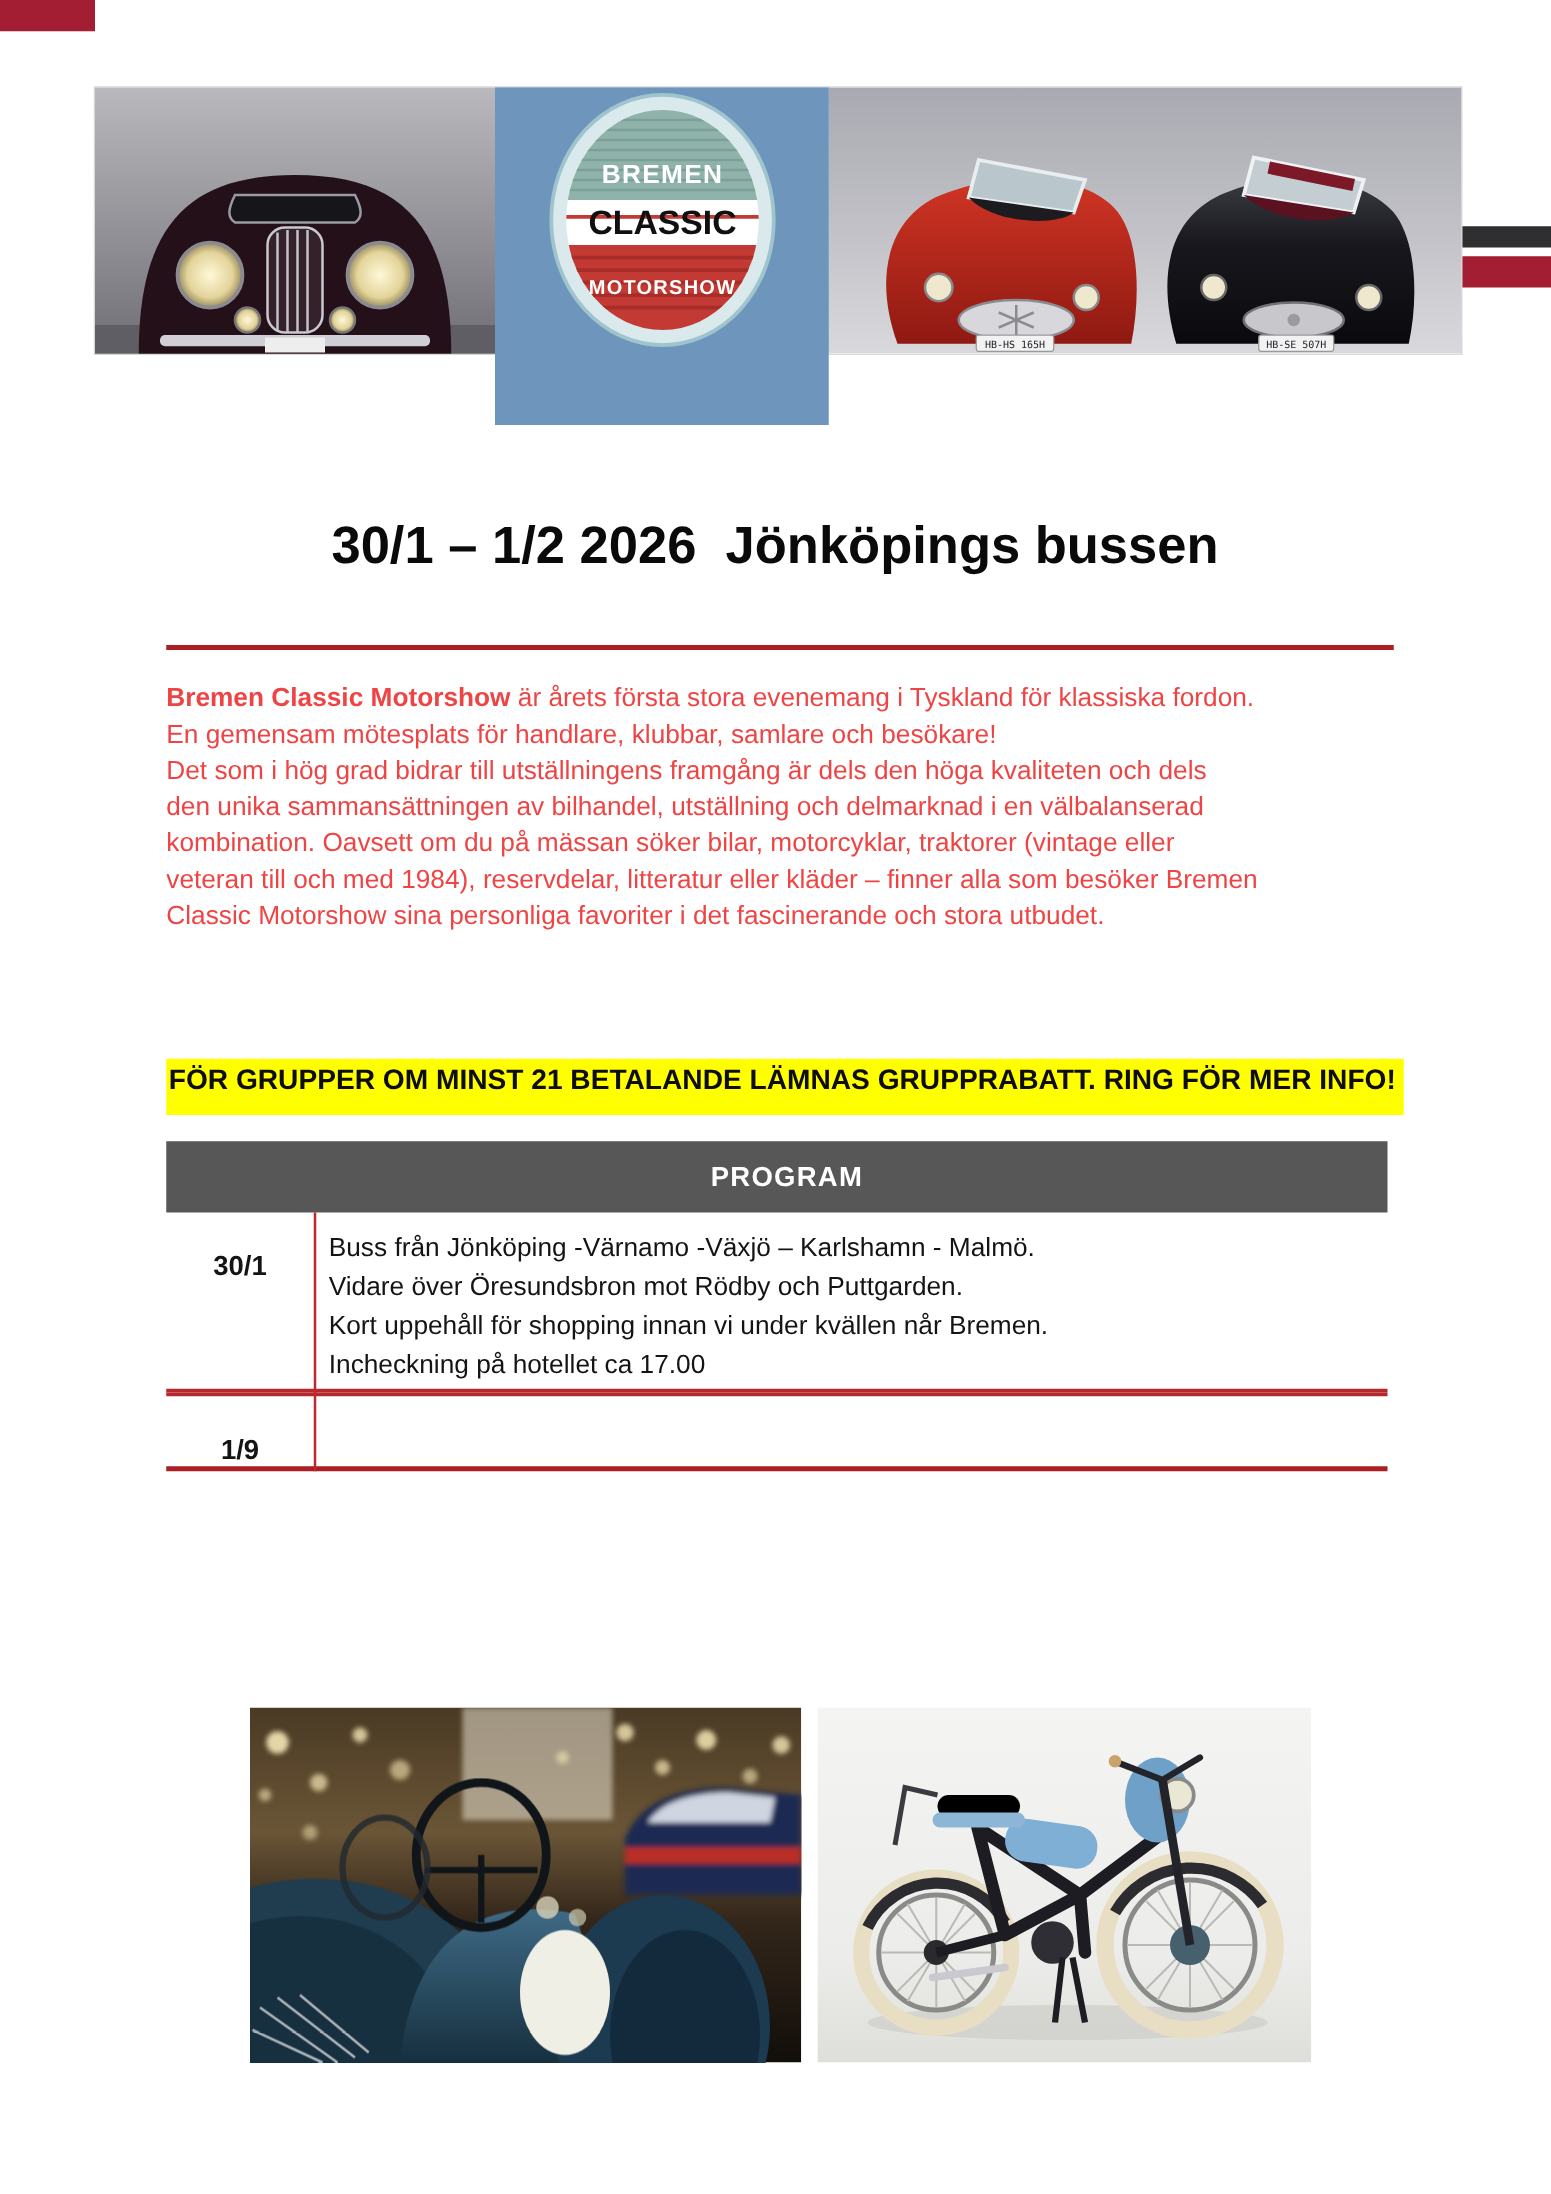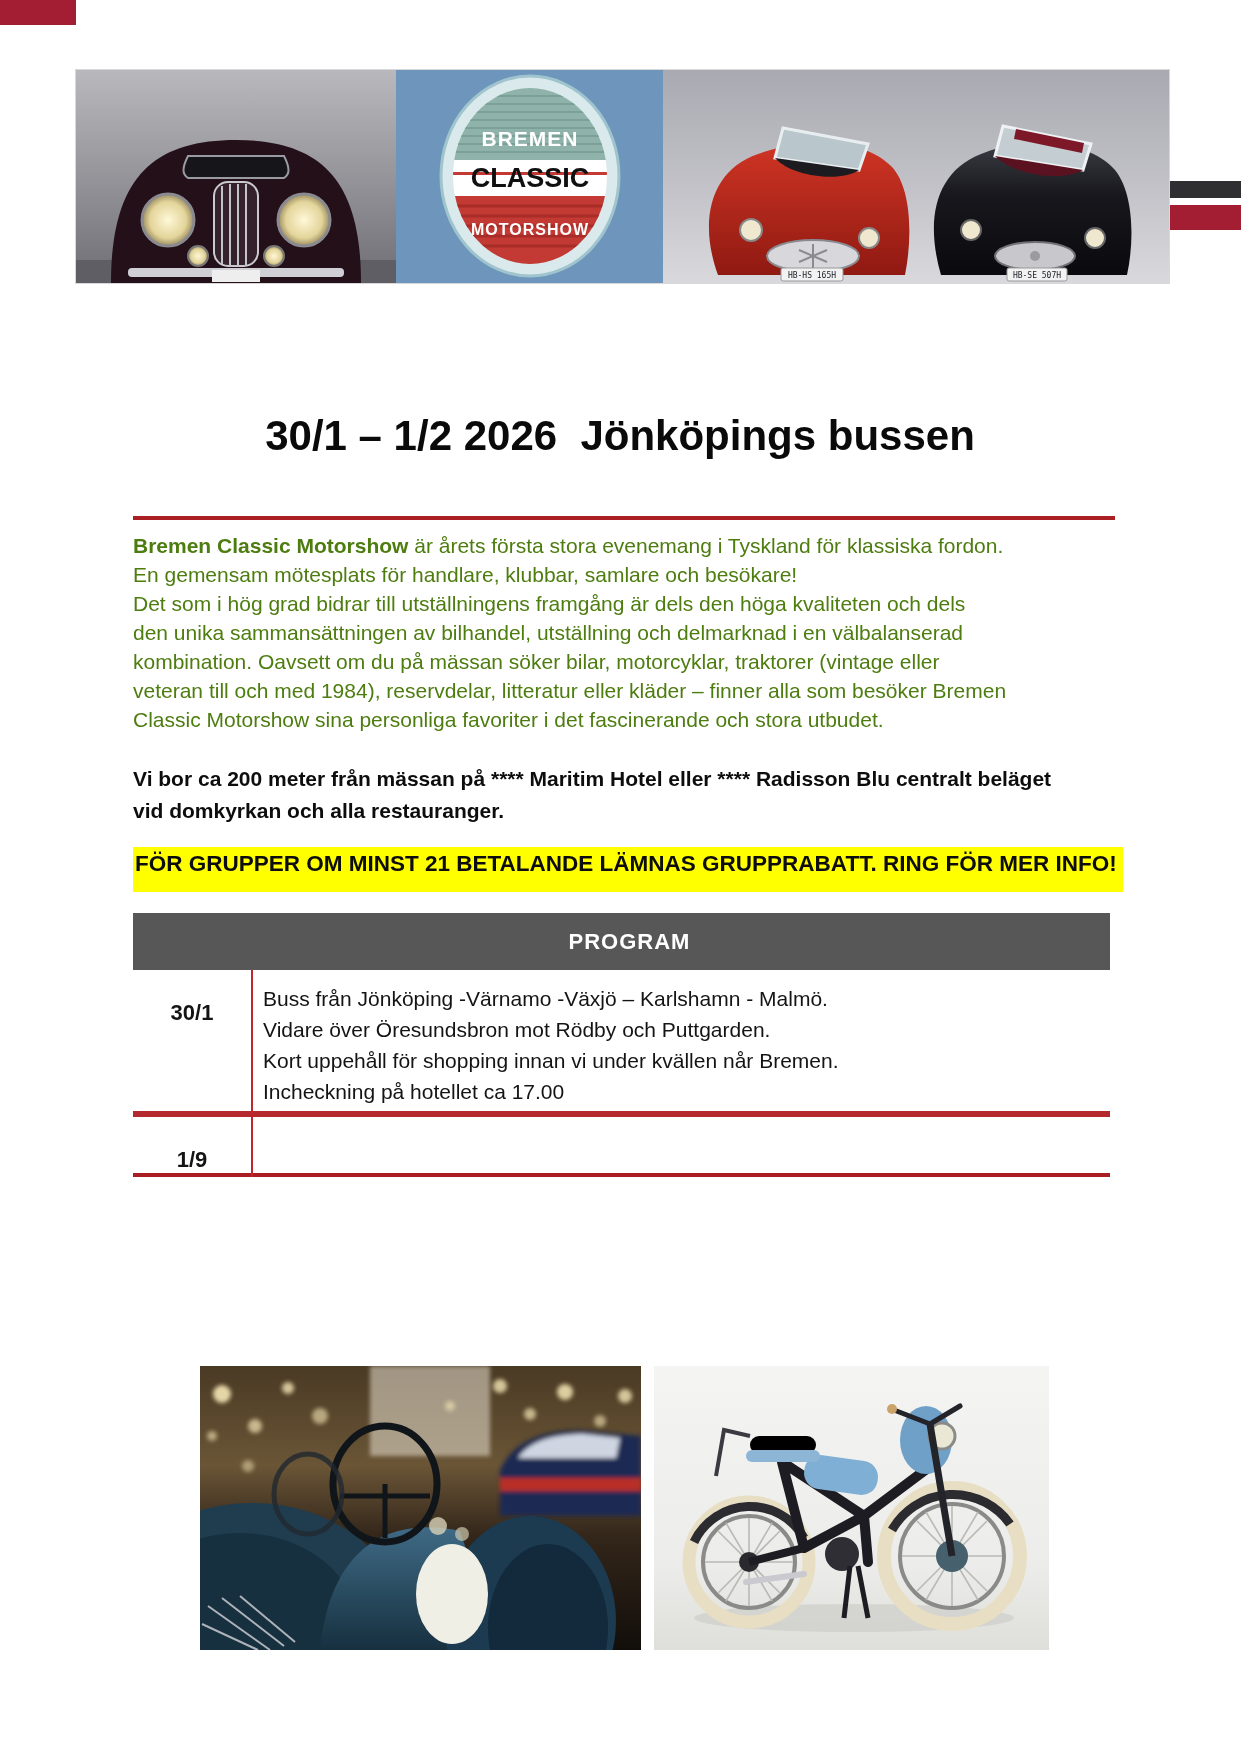--- a/index.html
+++ b/index.html
@@ -8,31 +8,31 @@
   
   .stripe{position:absolute;}
   .stripe.black{background:#2f2f31;}
   .stripe.red{background:#a31d33;}
   .s-l-black{left:0;top:180;width:76px;height:17px;}
   .s-l-red{left:0;top:205;width:76px;height:25px;}
   .s-r-black{left:1169px;top:181,px;top:181px;width:72px;height:17px;}
   .s-r-red{left:1169px;top:205px;width:72px;height:25px;}
   
   .collage{position:absolute;left:76px;top:70px;width:1093px;height:213px;display:flex;box-shadow:0 0 0 1px #d8d8d8;}
-  .panel{height:213px;overflow:hidden;}
+  .panel{height:270px;overflow:hidden;}
   .p-left{width:320px;}
   .p-center{width:267px;background:#6e96bc;}
   .p-right{width:506px;}
   
   .title{position:absolute;left:110px;top:412px;width:1020px;text-align:center;
          font-size:42px;font-weight:bold;letter-spacing:0px;color:#0a0a0a;white-space:pre;}
   .rule{position:absolute;left:133px;top:516px;width:982px;height:4px;background:#aa1f24;}
   
-  .intro{position:absolute;left:133px;top:531px;width:990px;font-size:21px;line-height:29px;
-         white-space:pre-wrap;color:#4d7c0f;}
+  .intro{position:absolute;left:133px;top:544px;width:990px;font-size:21px;line-height:29px;
+         white-space:pre-wrap;color:#ef4444;}
   .b{font-weight:bold;}
   .hotel{position:absolute;left:133px;top:763px;width:990px;font-size:21px;line-height:32px;
          font-weight:bold;white-space:pre-wrap;color:#0d0d0d;}
   .hl-wrap{position:absolute;left:133px;top:847px;width:990px;}
   .hl{display:inline-block;background:#ffff00;color:#0d0d0d;font-weight:bold;font-size:22.5px;
       padding:4px 6px 15px 2px;letter-spacing:0px;}
   
   .program{position:absolute;left:133px;top:913px;width:977px;}
   .phead{height:57px;line-height:57px;background:#575757;color:#ffffff;text-align:center;
          font-weight:bold;font-size:22px;letter-spacing:1px;padding-left:16px;}
@@ -184,22 +184,20 @@
   <div class="rule"></div>
 
   <div class="intro"><span class="b">Bremen Classic Motorshow</span><span> är årets första stora evenemang i Tyskland för klassiska fordon.
 En gemensam mötesplats för handlare, klubbar, samlare och besökare!
 Det som i hög grad bidrar till utställningens framgång är dels den höga kvaliteten och dels
 den unika sammansättningen av bilhandel, utställning och delmarknad i en välbalanserad
 kombination. Oavsett om du på mässan söker bilar, motorcyklar, traktorer (vintage eller
 veteran till och med 1984), reservdelar, litteratur eller kläder – finner alla som besöker Bremen
 Classic Motorshow sina personliga favoriter i det fascinerande och stora utbudet.</span></div>
 
-  <div class="hotel">Vi bor ca 200 meter från mässan på **** Maritim Hotel eller **** Radisson Blu centralt beläget
-vid domkyrkan och alla restauranger.</div>
 
   <div class="hl-wrap">
     <span class="hl">FÖR GRUPPER OM MINST 21 BETALANDE LÄMNAS GRUPPRABATT. RING FÖR MER INFO!</span>
   </div>
 
   <div class="program">
     <div class="phead">PROGRAM</div>
     <div class="prows">
       <div class="vline"></div>
       <div class="prow">

